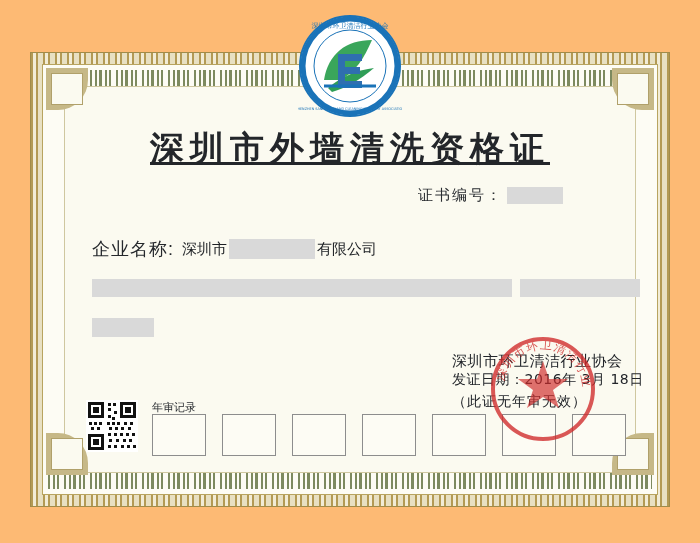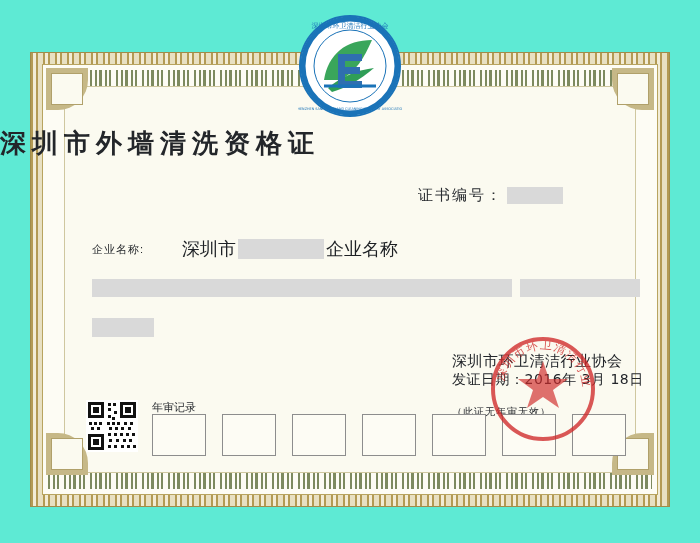--- a/index.html
+++ b/index.html
@@ -11,21 +11,21 @@
     width: 700px;
     height: 543px;
     font-family: "Liberation Sans", sans-serif;
     overflow: hidden;
   }
 
   #certificate {
     position: relative;
     width: 700px;
     height: 543px;
-    background: #5eead4;
+    background: #fdba74;
   }
 
   
   .frame-outer {
     position: absolute;
     left: 30px;
     top: 52px;
     width: 640px;
     height: 455px;
     background:
@@ -132,26 +132,28 @@
     height: 104px;
     z-index: 20;
   }
 
   
   .title {
     position: absolute;
     left: 0;
     top: 126px;
     width: 700px;
+    text-align: center;
     font-family: "DejaVu Sans", sans-serif;
-    font-size: 26px;
+    font-size: 34px;
     font-weight: bold;
     letter-spacing: 6px;
     color: #23262a;
     z-index: 10;
+    text-decoration: underline;
   }
 
   
   .cert-no-row {
     position: absolute;
     left: 418px;
     top: 186px;
     display: flex;
     align-items: center;
     z-index: 10;
@@ -177,28 +179,28 @@
     z-index: 10;
   }
   .field-row {
     display: flex;
     align-items: center;
     margin-bottom: 17px;
     height: 22px;
   }
   .field-label {
     font-family: Liberation Sans, sans-serif;
-    font-size: 11px;
+    font-size: 18px;
     color: #25282c;
     width: 90px;
     letter-spacing: 1px;
   }
   .field-value {
     font-family: "DejaVu Sans", sans-serif;
-    font-size: 18px;
+    font-size: 15px;
     color: #1d2024;
     display: flex;
     align-items: center;
     justify-content: flex-end;
   }
   .redact-name1 { width: 86px; height: 20px; margin: 0 2px; }
   .redact-addr  { width: 420px; height: 18px; }
   .redact-addr2 { width: 120px; height: 18px; margin-left: 8px; }
   .redact-person { width: 62px; height: 19px; }
 
@@ -214,22 +216,22 @@
   }
   .issuer-org {
     font-size: 15px;
     letter-spacing: 0.5px;
   }
   .issuer-date {
     font-size: 14px;
     letter-spacing: 0.5px;
   }
   .issuer-note {
-    font-size: 10px;
-    margin-top: 16px;
+    font-size: 14px;
+    margin-top: 4px;
     letter-spacing: 1px;
   }
 
   
   .seal {
     position: absolute;
     left: 487px;
     top: 333px;
     width: 112px;
     height: 112px;
@@ -311,21 +313,21 @@
     <span class="redact redact-certno"></span>
   </div>
 
   <div class="fields">
 
     <div class="field-row">
       <span class="field-label">企业名称:</span>
       <span class="field-value">
         <span>深圳市</span>
         <span class="redact redact-name1"></span>
-        <span>企业名称</span>
+        <span>有限公司</span>
       </span>
     </div>
 
     <div class="field-row">
       <span class="field-value">
         <span class="redact redact-addr"></span>
         <span class="redact redact-addr2"></span>
       </span>
     </div>
 

